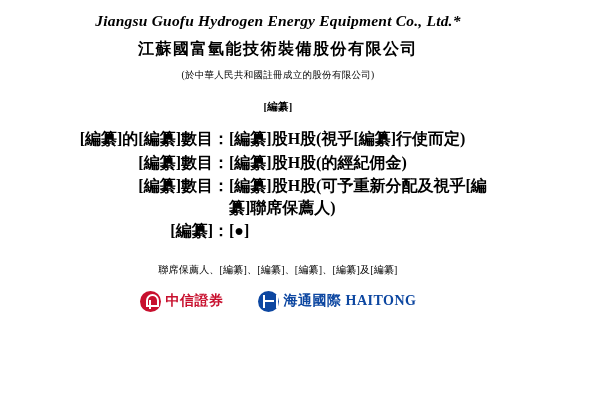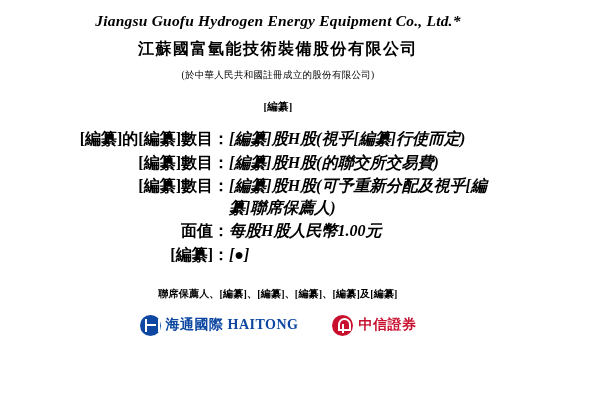--- a/index.html
+++ b/index.html
@@ -68,26 +68,25 @@
     width: 150px;
     padding-right: 6px;
   }
   td.colon {
     text-align: center;
     width: 16px;
   }
   td.value {
     text-align: left;
     padding-left: 6px;
-    font-style: italic;
   }
   .sponsors {
     text-align: center;
     font-size: 10px;
-    font-weight: bold;
+    font-weight: normal;
     margin-top: 20px;
     letter-spacing: 0.2px;
   }
   .logos {
     display: flex;
     justify-content: center;
     align-items: center;
     gap: 34px;
     margin-top: 14px;
   }
@@ -173,46 +172,41 @@
   <table class="terms">
     <tbody>
       <tr>
         <td class="label">[編纂]的[編纂]數目</td>
         <td class="colon">：</td>
         <td class="value">[編纂]股H股(視乎[編纂]行使而定)</td>
       </tr>
       <tr>
         <td class="label">[編纂]數目</td>
         <td class="colon">：</td>
-        <td class="value">[編纂]股H股(的聯交所交易費)</td>
+        <td class="value">[編纂]股H股(的經紀佣金)</td>
       </tr>
       <tr>
         <td class="label">[編纂]數目</td>
         <td class="colon">：</td>
         <td class="value">[編纂]股H股(可予重新分配及視乎[編纂]聯席保薦人)</td>
-      </tr>
-      <tr>
-        <td class="label">面值</td>
-        <td class="colon">：</td>
-        <td class="value">每股H股人民幣1.00元</td>
       </tr>
       <tr>
         <td class="label">[編纂]</td>
         <td class="colon">：</td>
         <td class="value">[●]</td>
       </tr>
     </tbody>
   </table>
 
   <div class="sponsors">聯席保薦人、[編纂]、[編纂]、[編纂]、[編纂]及[編纂]</div>
 
   <div class="logos">
+    <div class="logo">
+      <span class="logo-mark citic"></span>
+      <span class="logo-text citic">中信證券</span>
+    </div>
     <div class="logo">
       <span class="logo-mark haitong"></span>
       <span class="logo-text haitong">海通國際 HAITONG</span>
     </div>
-    <div class="logo">
-      <span class="logo-mark citic"></span>
-      <span class="logo-text citic">中信證券</span>
-    </div>
   </div>
 
 </div>
 
 </body></html>

